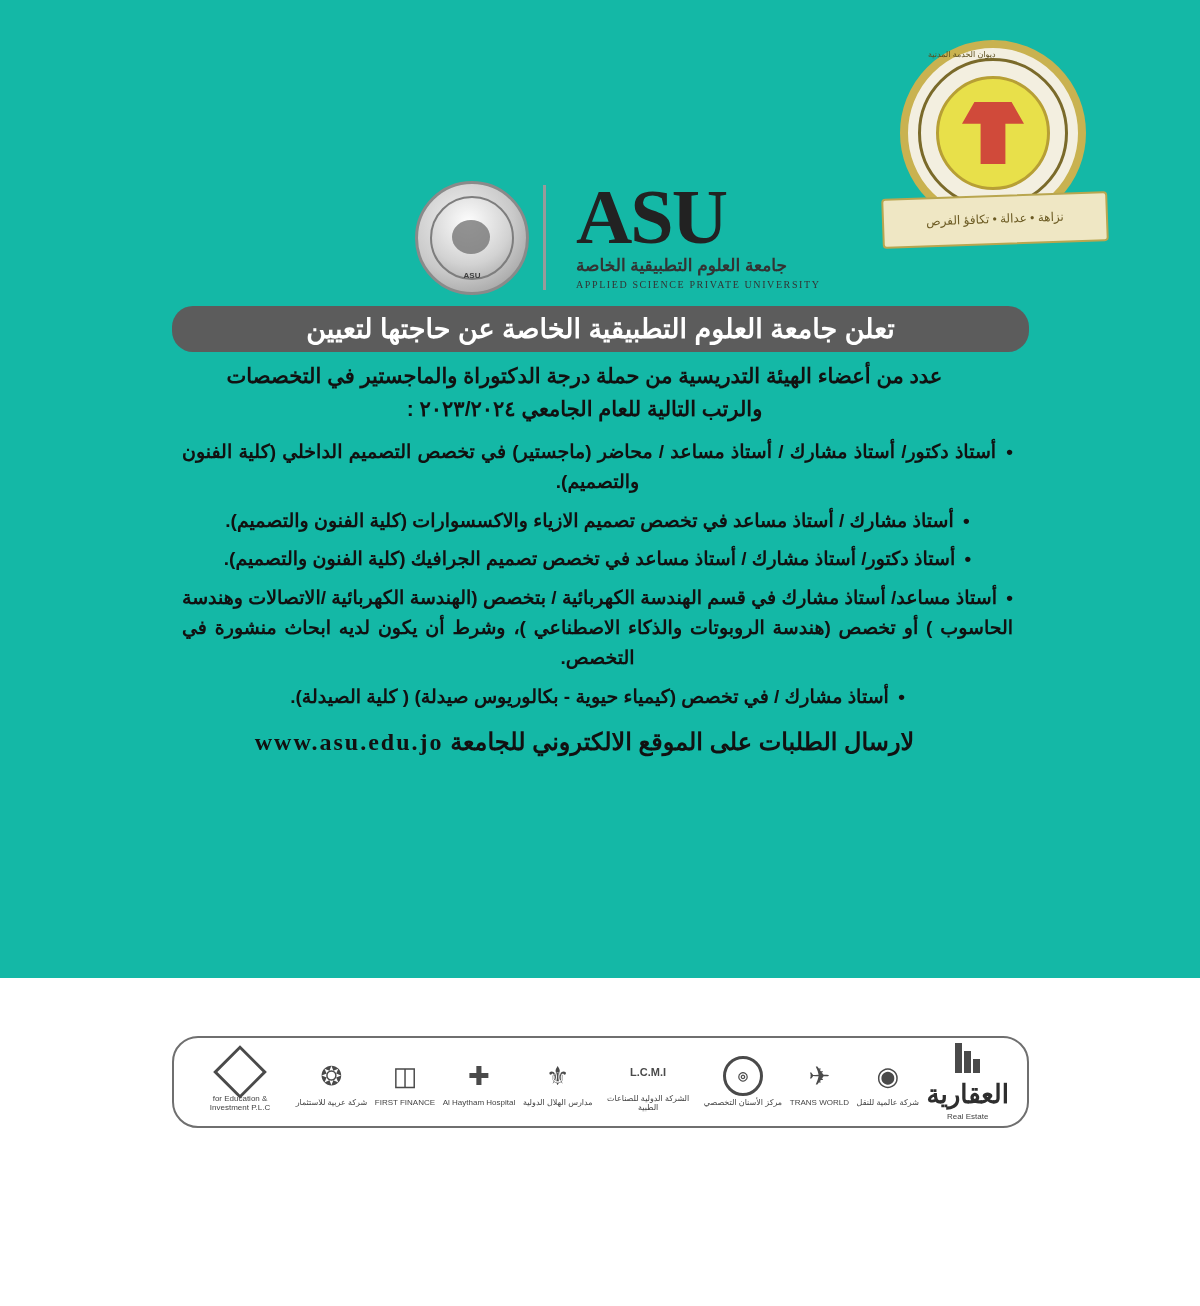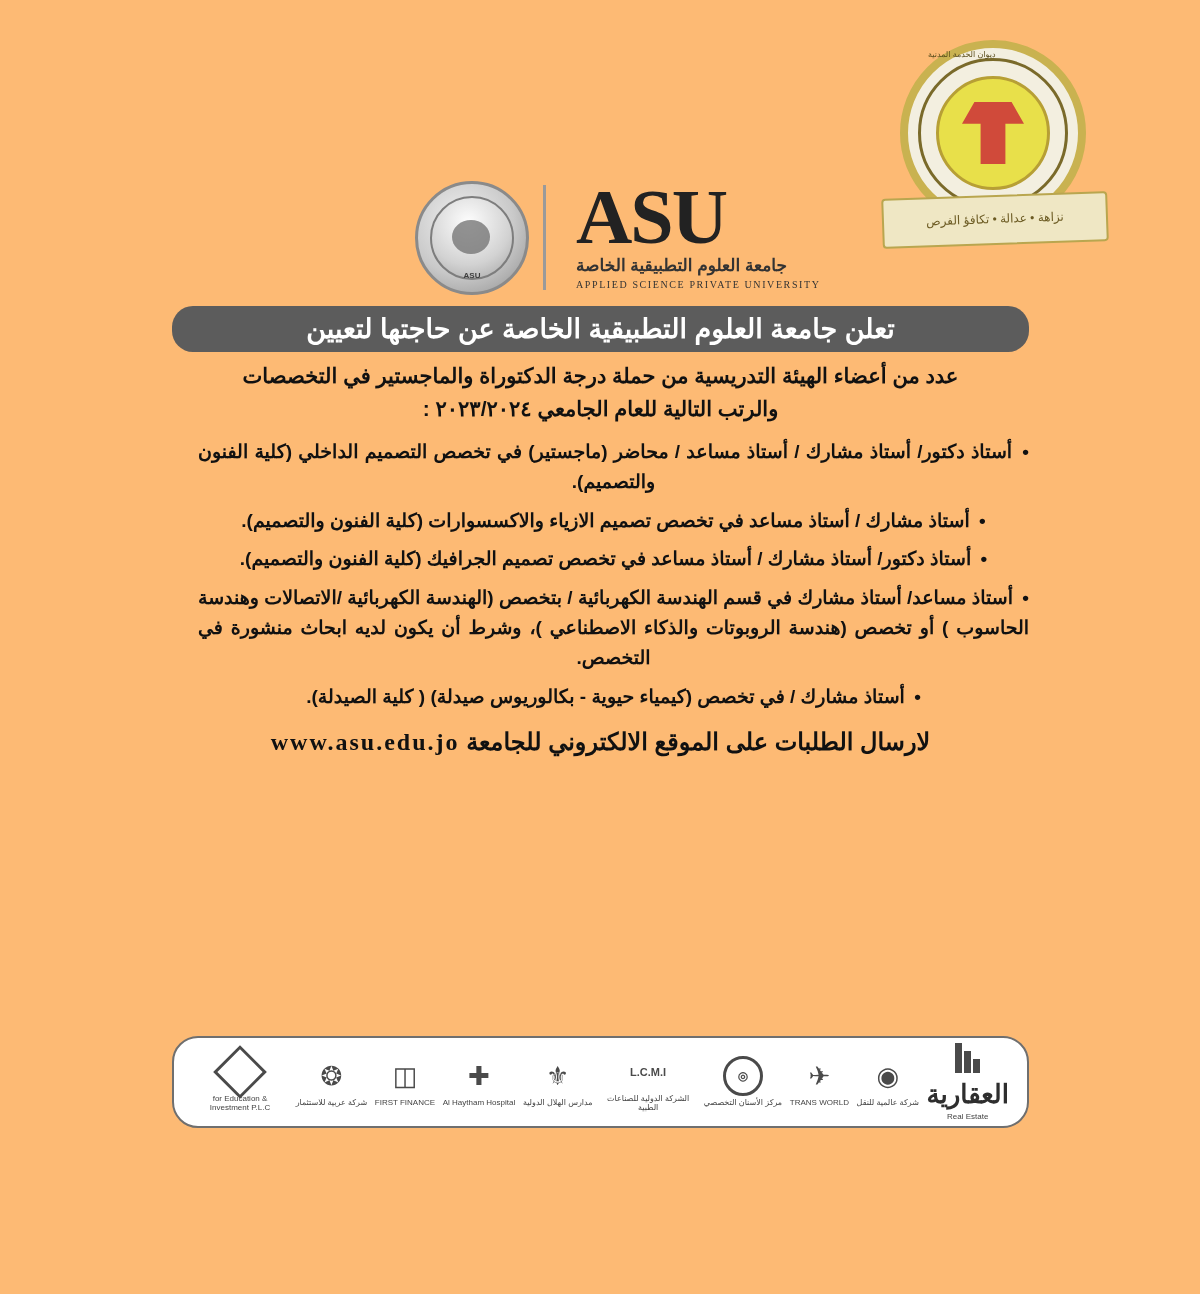--- a/index.html
+++ b/index.html
@@ -13,22 +13,22 @@
     font-family: "Liberation Sans", sans-serif;
     color: #1a1a1a;
     position: relative;
     overflow: hidden;
   }
 
   .page {
     position: absolute;
     left: 0; top: 0;
     width: 1200px;
-    height: 1294px;
-    background: #fdba74;
+    height: 978px;
+    background: #14b8a6;
   }
 
   
   .header {
     position: absolute;
     left: 170px;
     top: 20px;
     width: 940px;
     height: 285px;
   }
@@ -196,21 +196,21 @@
     align-items: center;
     justify-content: center;
     font-size: 27px;
     font-weight: bold;
     border-radius: 21px;
   }
 
   
   .body-wrap {
     position: absolute;
-    left: 172px;
+    left: 156px;
     top: 360px;
     width: 857px;
   }
   .intro {
     font-size: 21px;
     font-weight: bold;
     line-height: 1.55;
     text-align: justify;
     text-align-last: center;
     color: #111;

